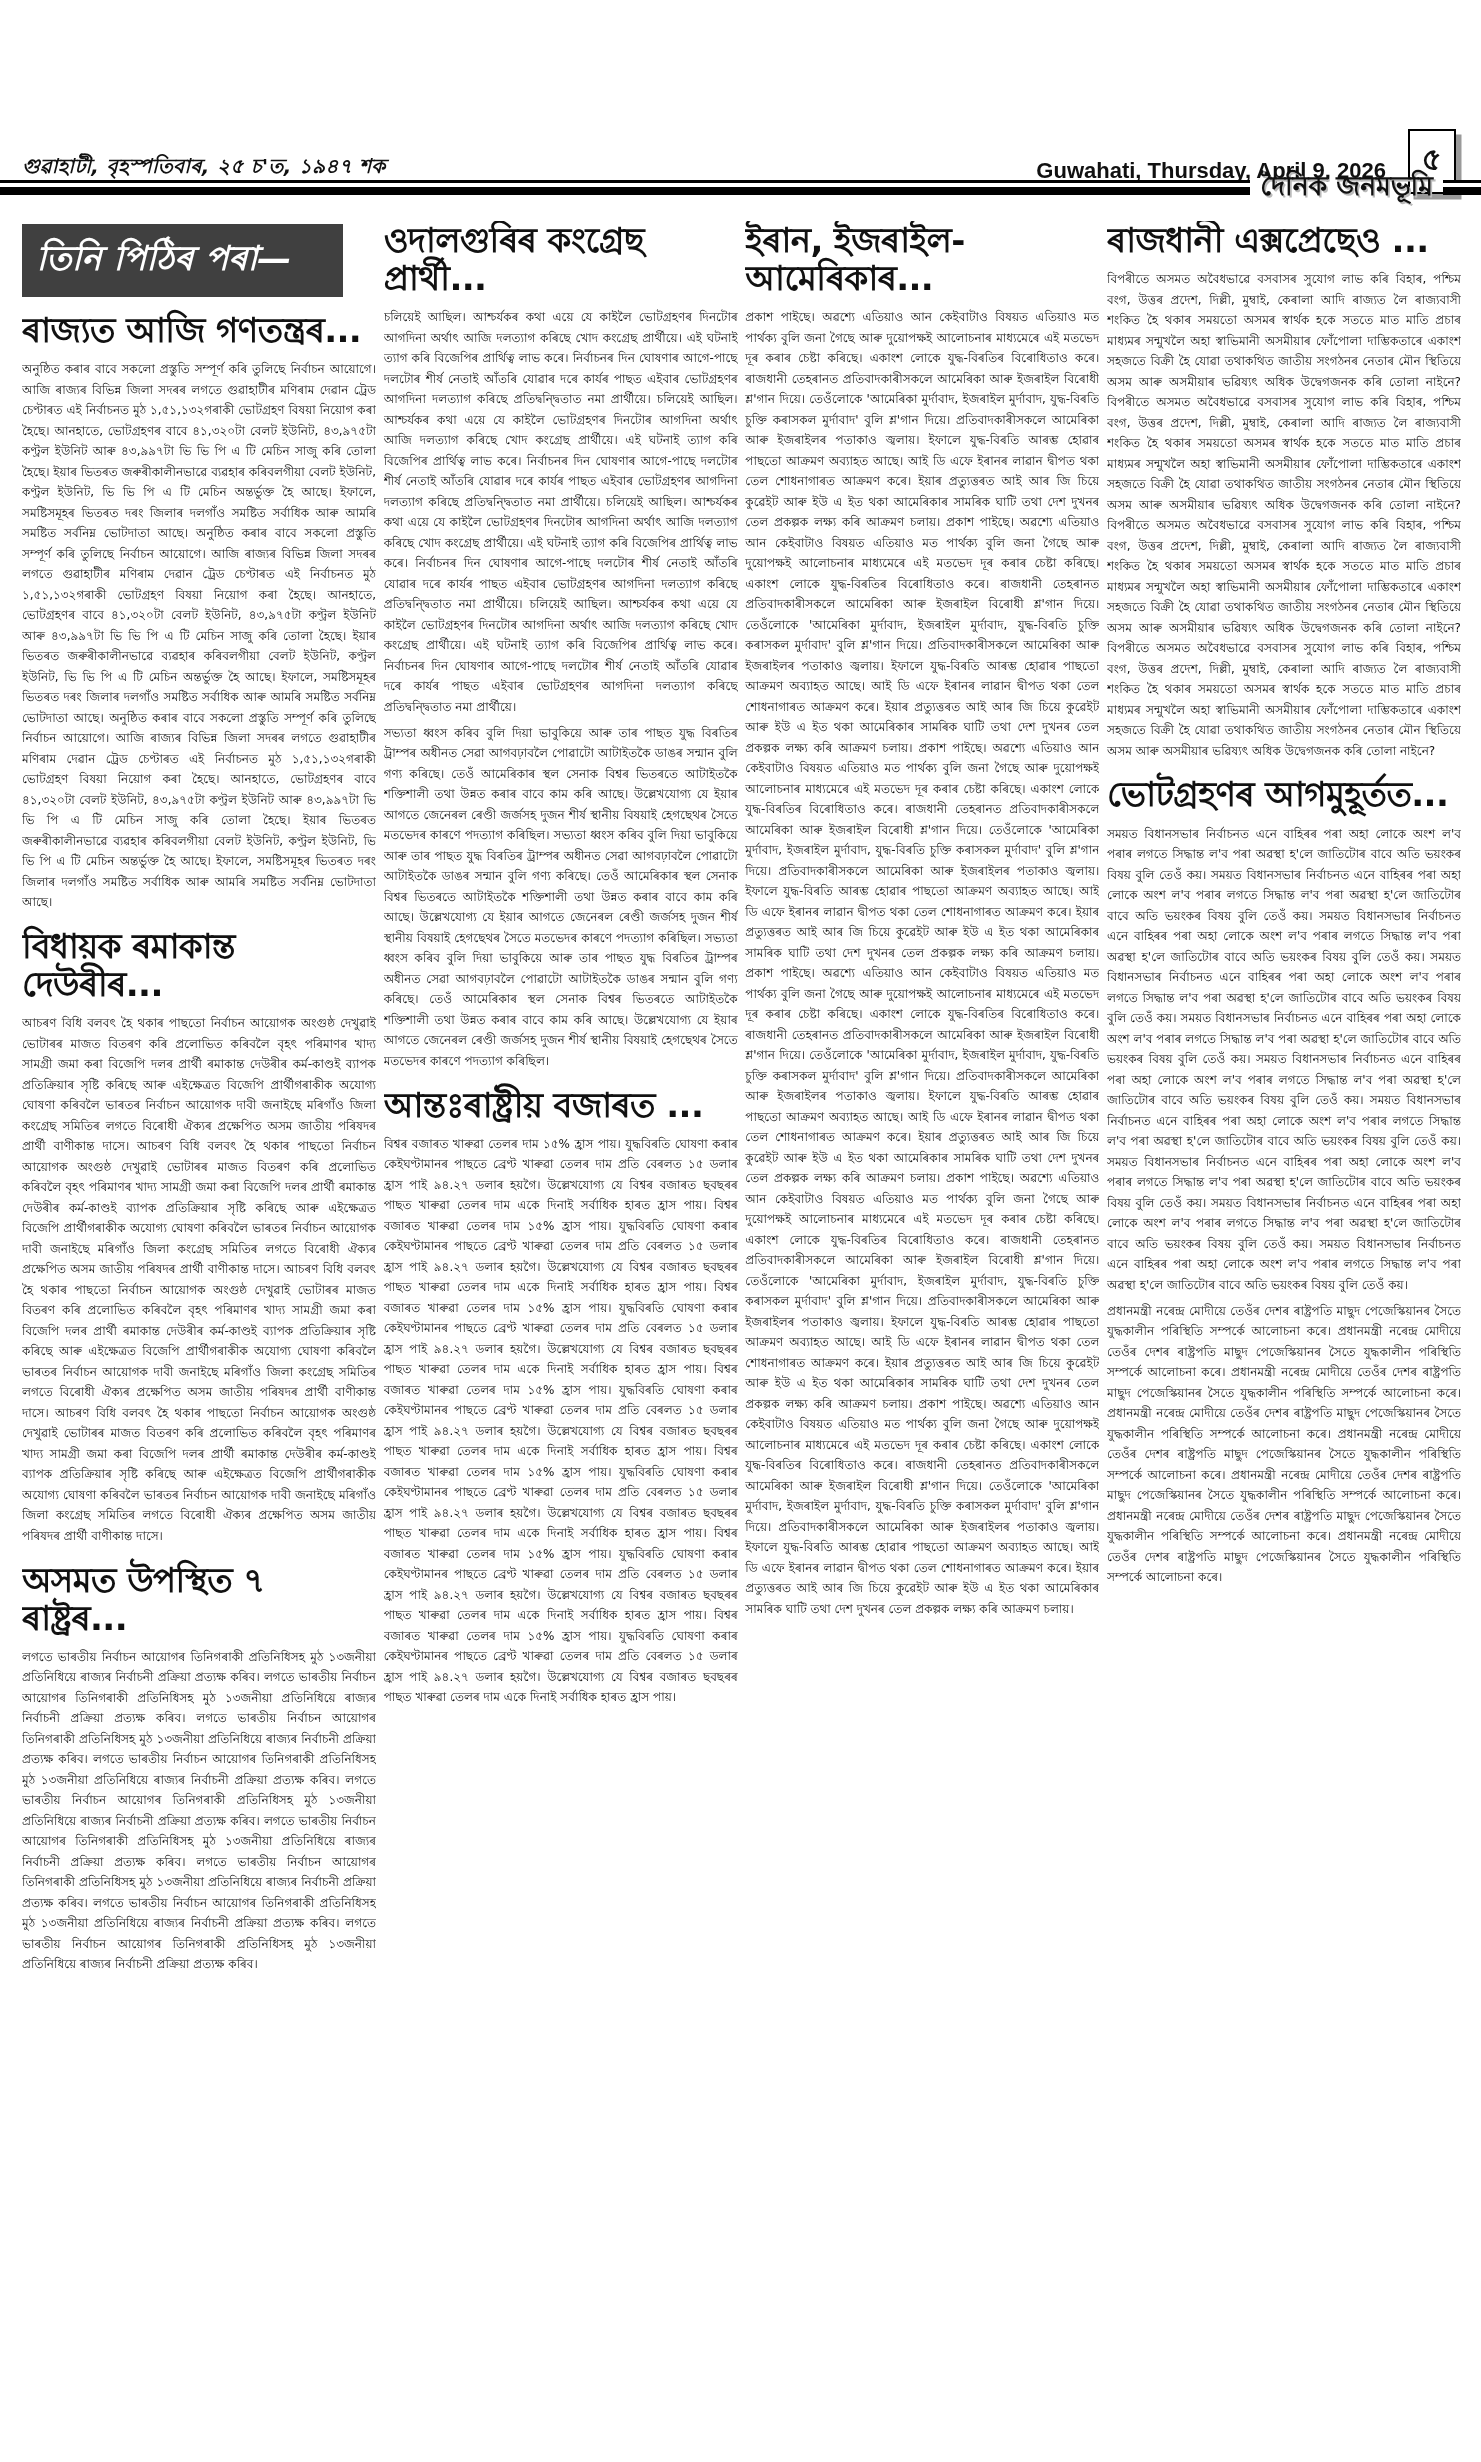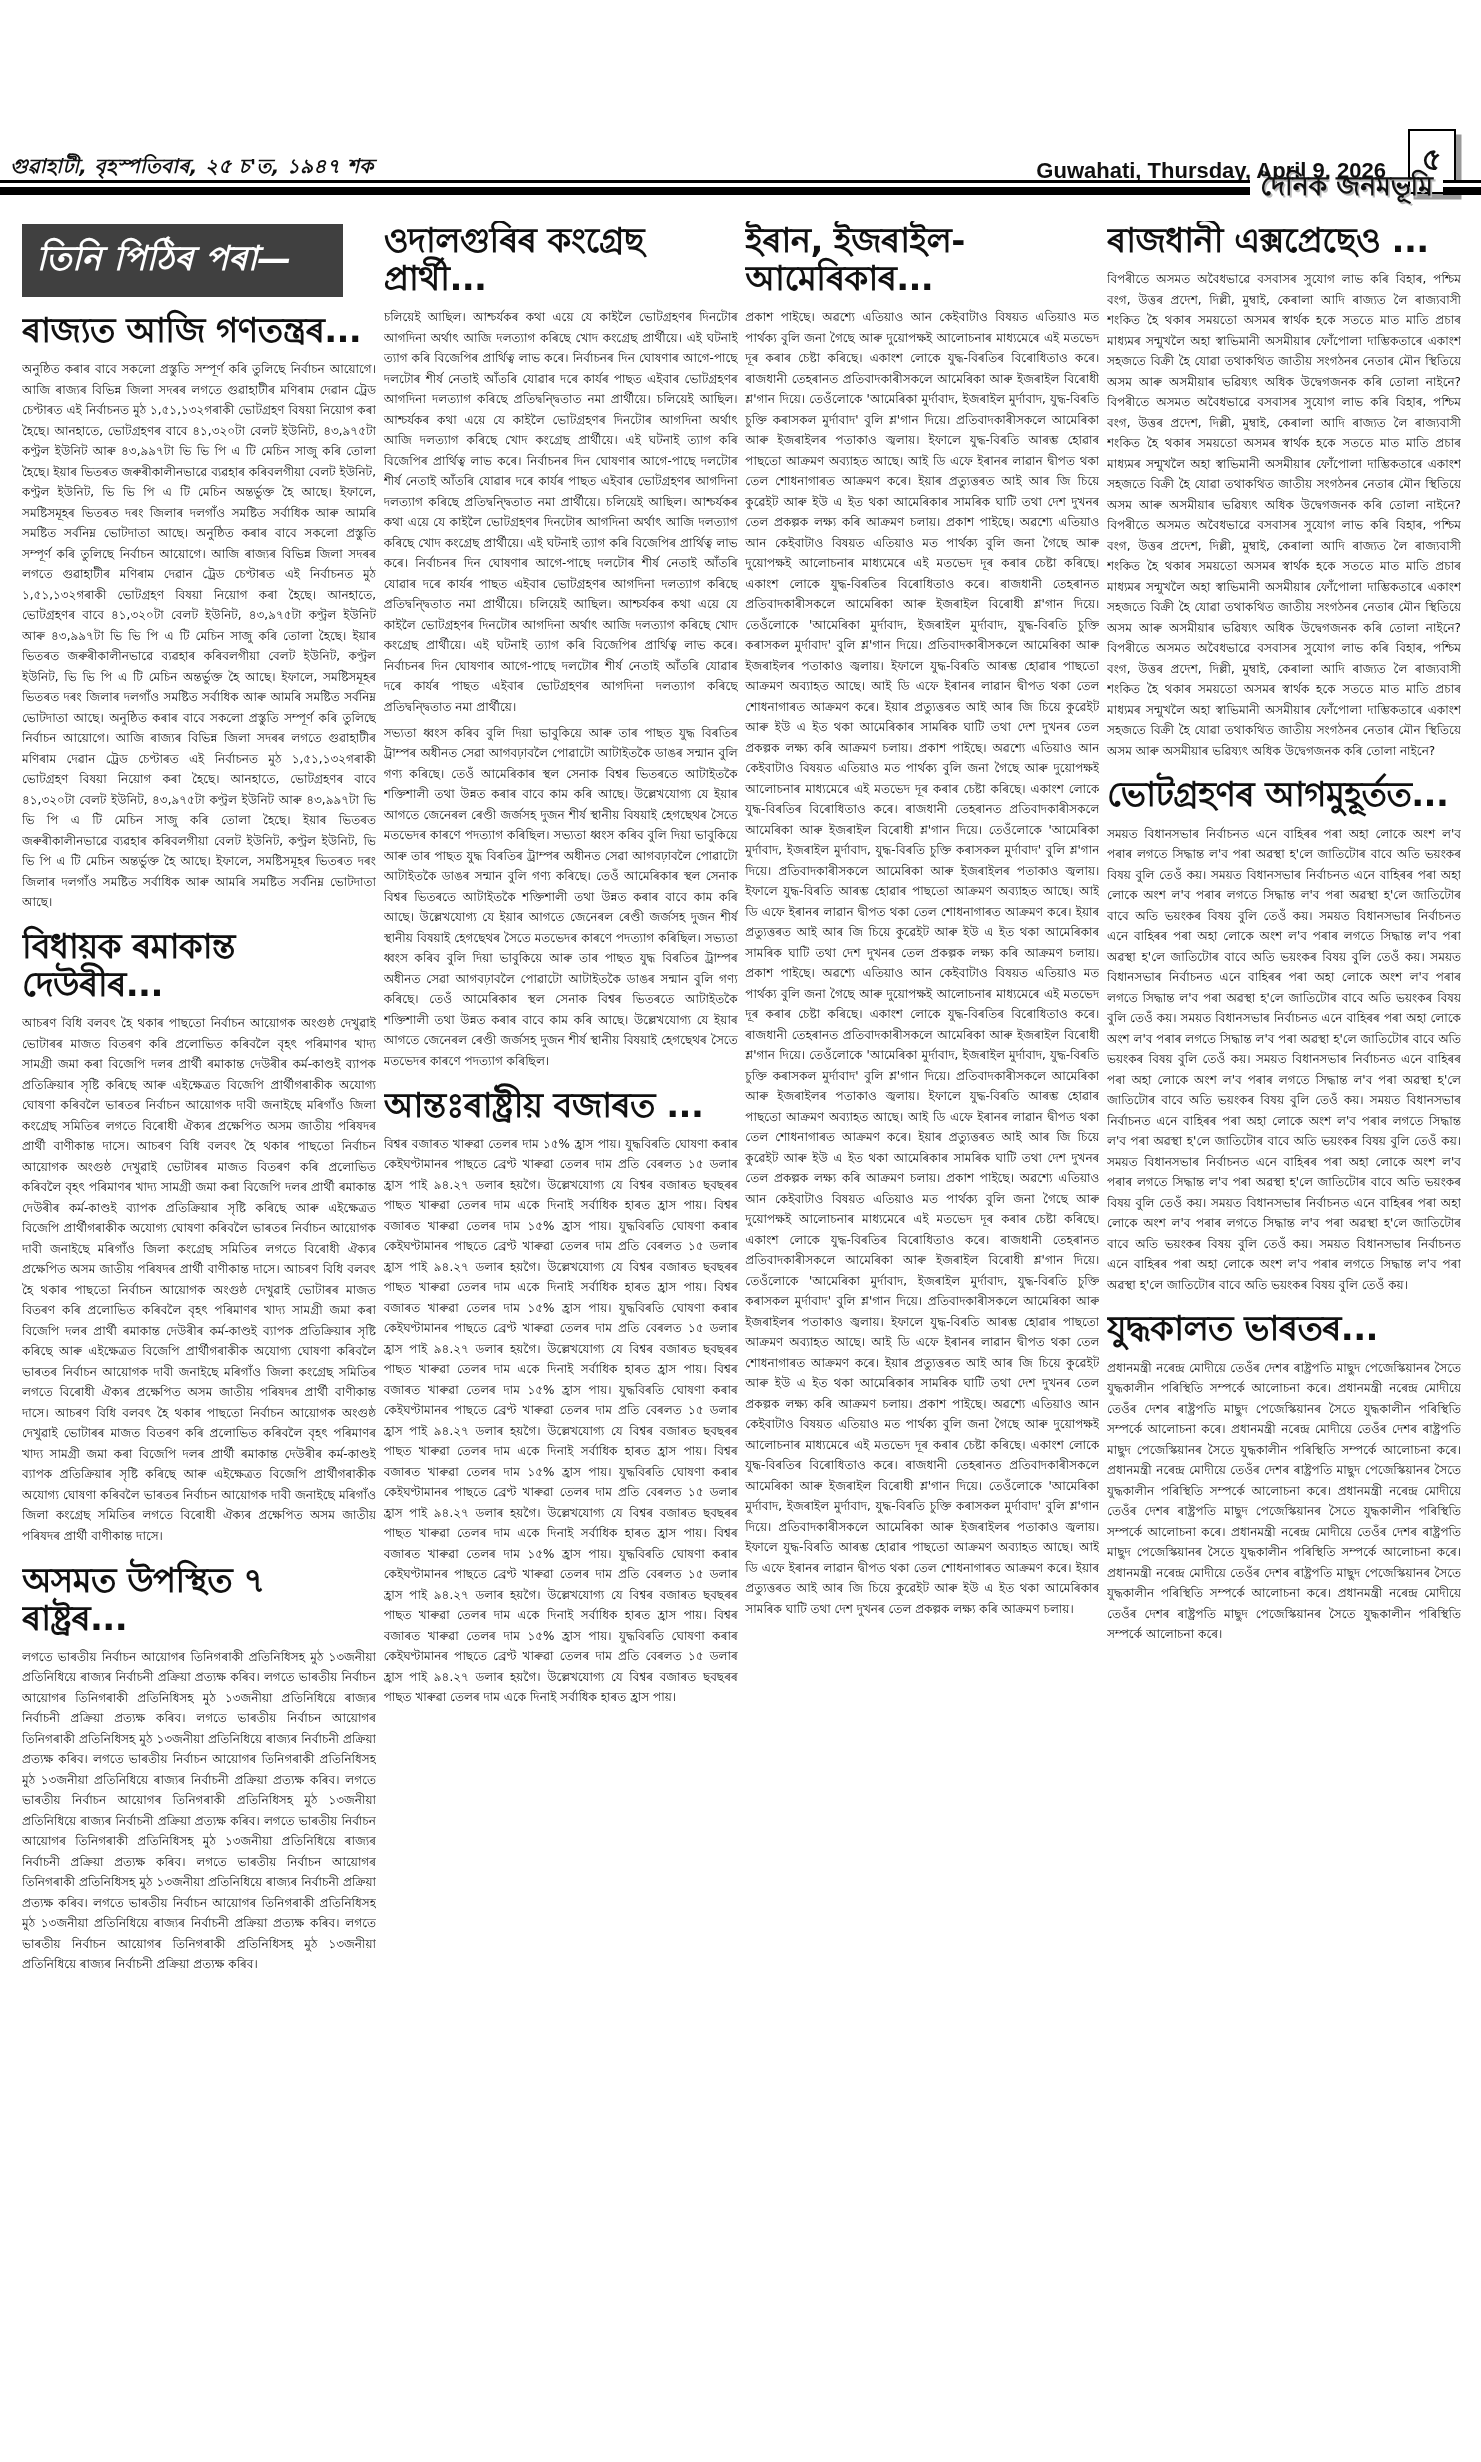--- a/index.html
+++ b/index.html
@@ -5,21 +5,21 @@
   html,body{margin:0;padding:0;background:#ffffff;}
   #page{
     position:relative;
     width:1482px;height:2462px;
     background:#ffffff;
     overflow:hidden;
     font-family:"DejaVu Sans", sans-serif;
     color:#111;
   }
   
-  .hdr{position:absolute;top:111px;left:10px;right:21px;height:77px;}
+  .hdr{position:absolute;top:111px;left:22px;right:21px;height:77px;}
   .dateline-as{
     position:absolute;left:0;bottom:4.4px;
     font-size:20px;font-weight:700;font-style:italic;letter-spacing:0.3px;
   }
   .dateline-en{
     position:absolute;right:75px;bottom:4.4px;
     font-size:22px;font-weight:700;
     font-family:"Liberation Sans", sans-serif;
   }
   .pagebox{
@@ -139,20 +139,19 @@
         <div class="headline first">ৰাজধানী এক্সপ্ৰেছেও ...</div>
         <div class="body">বিপৰীতে অসমত অবৈধভাৱে বসবাসৰ সুযোগ লাভ কৰি বিহাৰ, পশ্চিম বংগ, উত্তৰ প্ৰদেশ, দিল্লী, মুম্বাই, কেৰালা আদি ৰাজ্যত লৈ ৰাজ্যবাসী শংকিত হৈ থকাৰ সময়তো অসমৰ স্বাৰ্থক হকে সততে মাত মাতি প্ৰচাৰ মাধ্যমৰ সন্মুখলৈ অহা স্বাভিমানী অসমীয়াৰ ফোঁপোলা দাম্ভিকতাৰে একাংশ সহজতে বিক্ৰী হৈ যোৱা তথাকথিত জাতীয় সংগঠনৰ নেতাৰ মৌন স্থিতিয়ে অসম আৰু অসমীয়াৰ ভৱিষ্যৎ অধিক উদ্বেগজনক কৰি তোলা নাইনে? বিপৰীতে অসমত অবৈধভাৱে বসবাসৰ সুযোগ লাভ কৰি বিহাৰ, পশ্চিম বংগ, উত্তৰ প্ৰদেশ, দিল্লী, মুম্বাই, কেৰালা আদি ৰাজ্যত লৈ ৰাজ্যবাসী শংকিত হৈ থকাৰ সময়তো অসমৰ স্বাৰ্থক হকে সততে মাত মাতি প্ৰচাৰ মাধ্যমৰ সন্মুখলৈ অহা স্বাভিমানী অসমীয়াৰ ফোঁপোলা দাম্ভিকতাৰে একাংশ সহজতে বিক্ৰী হৈ যোৱা তথাকথিত জাতীয় সংগঠনৰ নেতাৰ মৌন স্থিতিয়ে অসম আৰু অসমীয়াৰ ভৱিষ্যৎ অধিক উদ্বেগজনক কৰি তোলা নাইনে? বিপৰীতে অসমত অবৈধভাৱে বসবাসৰ সুযোগ লাভ কৰি বিহাৰ, পশ্চিম বংগ, উত্তৰ প্ৰদেশ, দিল্লী, মুম্বাই, কেৰালা আদি ৰাজ্যত লৈ ৰাজ্যবাসী শংকিত হৈ থকাৰ সময়তো অসমৰ স্বাৰ্থক হকে সততে মাত মাতি প্ৰচাৰ মাধ্যমৰ সন্মুখলৈ অহা স্বাভিমানী অসমীয়াৰ ফোঁপোলা দাম্ভিকতাৰে একাংশ সহজতে বিক্ৰী হৈ যোৱা তথাকথিত জাতীয় সংগঠনৰ নেতাৰ মৌন স্থিতিয়ে অসম আৰু অসমীয়াৰ ভৱিষ্যৎ অধিক উদ্বেগজনক কৰি তোলা নাইনে? বিপৰীতে অসমত অবৈধভাৱে বসবাসৰ সুযোগ লাভ কৰি বিহাৰ, পশ্চিম বংগ, উত্তৰ প্ৰদেশ, দিল্লী, মুম্বাই, কেৰালা আদি ৰাজ্যত লৈ ৰাজ্যবাসী শংকিত হৈ থকাৰ সময়তো অসমৰ স্বাৰ্থক হকে সততে মাত মাতি প্ৰচাৰ মাধ্যমৰ সন্মুখলৈ অহা স্বাভিমানী অসমীয়াৰ ফোঁপোলা দাম্ভিকতাৰে একাংশ সহজতে বিক্ৰী হৈ যোৱা তথাকথিত জাতীয় সংগঠনৰ নেতাৰ মৌন স্থিতিয়ে অসম আৰু অসমীয়াৰ ভৱিষ্যৎ অধিক উদ্বেগজনক কৰি তোলা নাইনে?</div>
       </div>
 
       <div class="article">
         <div class="headline">ভোটগ্ৰহণৰ আগমুহূৰ্তত...</div>
         <div class="body">সময়ত বিধানসভাৰ নিৰ্বাচনত এনে বাহিৰৰ পৰা অহা লোকে অংশ ল'ব পৰাৰ লগতে সিদ্ধান্ত ল'ব পৰা অৱস্থা হ'লে জাতিটোৰ বাবে অতি ভয়ংকৰ বিষয় বুলি তেওঁ কয়। সময়ত বিধানসভাৰ নিৰ্বাচনত এনে বাহিৰৰ পৰা অহা লোকে অংশ ল'ব পৰাৰ লগতে সিদ্ধান্ত ল'ব পৰা অৱস্থা হ'লে জাতিটোৰ বাবে অতি ভয়ংকৰ বিষয় বুলি তেওঁ কয়। সময়ত বিধানসভাৰ নিৰ্বাচনত এনে বাহিৰৰ পৰা অহা লোকে অংশ ল'ব পৰাৰ লগতে সিদ্ধান্ত ল'ব পৰা অৱস্থা হ'লে জাতিটোৰ বাবে অতি ভয়ংকৰ বিষয় বুলি তেওঁ কয়। সময়ত বিধানসভাৰ নিৰ্বাচনত এনে বাহিৰৰ পৰা অহা লোকে অংশ ল'ব পৰাৰ লগতে সিদ্ধান্ত ল'ব পৰা অৱস্থা হ'লে জাতিটোৰ বাবে অতি ভয়ংকৰ বিষয় বুলি তেওঁ কয়। সময়ত বিধানসভাৰ নিৰ্বাচনত এনে বাহিৰৰ পৰা অহা লোকে অংশ ল'ব পৰাৰ লগতে সিদ্ধান্ত ল'ব পৰা অৱস্থা হ'লে জাতিটোৰ বাবে অতি ভয়ংকৰ বিষয় বুলি তেওঁ কয়। সময়ত বিধানসভাৰ নিৰ্বাচনত এনে বাহিৰৰ পৰা অহা লোকে অংশ ল'ব পৰাৰ লগতে সিদ্ধান্ত ল'ব পৰা অৱস্থা হ'লে জাতিটোৰ বাবে অতি ভয়ংকৰ বিষয় বুলি তেওঁ কয়। সময়ত বিধানসভাৰ নিৰ্বাচনত এনে বাহিৰৰ পৰা অহা লোকে অংশ ল'ব পৰাৰ লগতে সিদ্ধান্ত ল'ব পৰা অৱস্থা হ'লে জাতিটোৰ বাবে অতি ভয়ংকৰ বিষয় বুলি তেওঁ কয়। সময়ত বিধানসভাৰ নিৰ্বাচনত এনে বাহিৰৰ পৰা অহা লোকে অংশ ল'ব পৰাৰ লগতে সিদ্ধান্ত ল'ব পৰা অৱস্থা হ'লে জাতিটোৰ বাবে অতি ভয়ংকৰ বিষয় বুলি তেওঁ কয়। সময়ত বিধানসভাৰ নিৰ্বাচনত এনে বাহিৰৰ পৰা অহা লোকে অংশ ল'ব পৰাৰ লগতে সিদ্ধান্ত ল'ব পৰা অৱস্থা হ'লে জাতিটোৰ বাবে অতি ভয়ংকৰ বিষয় বুলি তেওঁ কয়। সময়ত বিধানসভাৰ নিৰ্বাচনত এনে বাহিৰৰ পৰা অহা লোকে অংশ ল'ব পৰাৰ লগতে সিদ্ধান্ত ল'ব পৰা অৱস্থা হ'লে জাতিটোৰ বাবে অতি ভয়ংকৰ বিষয় বুলি তেওঁ কয়।</div>
       </div>
 
       <div class="article">
-        <div class="headline">যুদ্ধকালত ভাৰতৰ...</div>
         <div class="body">প্ৰধানমন্ত্ৰী নৰেন্দ্ৰ মোদীয়ে তেওঁৰ দেশৰ ৰাষ্ট্ৰপতি মাছুদ পেজেস্কিয়ানৰ সৈতে যুদ্ধকালীন পৰিস্থিতি সম্পৰ্কে আলোচনা কৰে। প্ৰধানমন্ত্ৰী নৰেন্দ্ৰ মোদীয়ে তেওঁৰ দেশৰ ৰাষ্ট্ৰপতি মাছুদ পেজেস্কিয়ানৰ সৈতে যুদ্ধকালীন পৰিস্থিতি সম্পৰ্কে আলোচনা কৰে। প্ৰধানমন্ত্ৰী নৰেন্দ্ৰ মোদীয়ে তেওঁৰ দেশৰ ৰাষ্ট্ৰপতি মাছুদ পেজেস্কিয়ানৰ সৈতে যুদ্ধকালীন পৰিস্থিতি সম্পৰ্কে আলোচনা কৰে। প্ৰধানমন্ত্ৰী নৰেন্দ্ৰ মোদীয়ে তেওঁৰ দেশৰ ৰাষ্ট্ৰপতি মাছুদ পেজেস্কিয়ানৰ সৈতে যুদ্ধকালীন পৰিস্থিতি সম্পৰ্কে আলোচনা কৰে। প্ৰধানমন্ত্ৰী নৰেন্দ্ৰ মোদীয়ে তেওঁৰ দেশৰ ৰাষ্ট্ৰপতি মাছুদ পেজেস্কিয়ানৰ সৈতে যুদ্ধকালীন পৰিস্থিতি সম্পৰ্কে আলোচনা কৰে। প্ৰধানমন্ত্ৰী নৰেন্দ্ৰ মোদীয়ে তেওঁৰ দেশৰ ৰাষ্ট্ৰপতি মাছুদ পেজেস্কিয়ানৰ সৈতে যুদ্ধকালীন পৰিস্থিতি সম্পৰ্কে আলোচনা কৰে। প্ৰধানমন্ত্ৰী নৰেন্দ্ৰ মোদীয়ে তেওঁৰ দেশৰ ৰাষ্ট্ৰপতি মাছুদ পেজেস্কিয়ানৰ সৈতে যুদ্ধকালীন পৰিস্থিতি সম্পৰ্কে আলোচনা কৰে। প্ৰধানমন্ত্ৰী নৰেন্দ্ৰ মোদীয়ে তেওঁৰ দেশৰ ৰাষ্ট্ৰপতি মাছুদ পেজেস্কিয়ানৰ সৈতে যুদ্ধকালীন পৰিস্থিতি সম্পৰ্কে আলোচনা কৰে।</div>
       </div>
     </div>
 
   </div>
 </div>
 
 
 </body></html>

